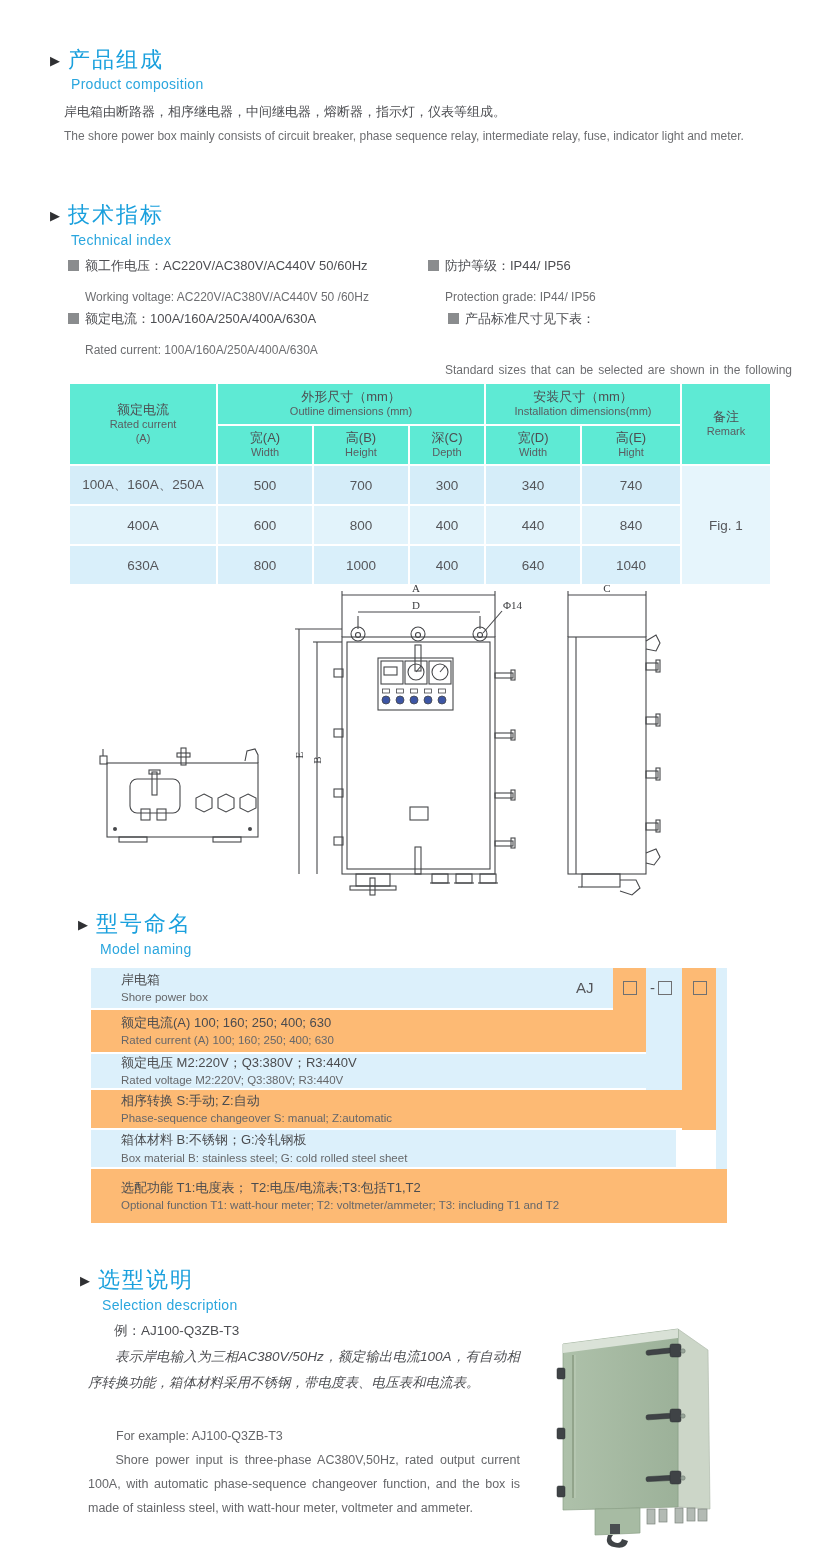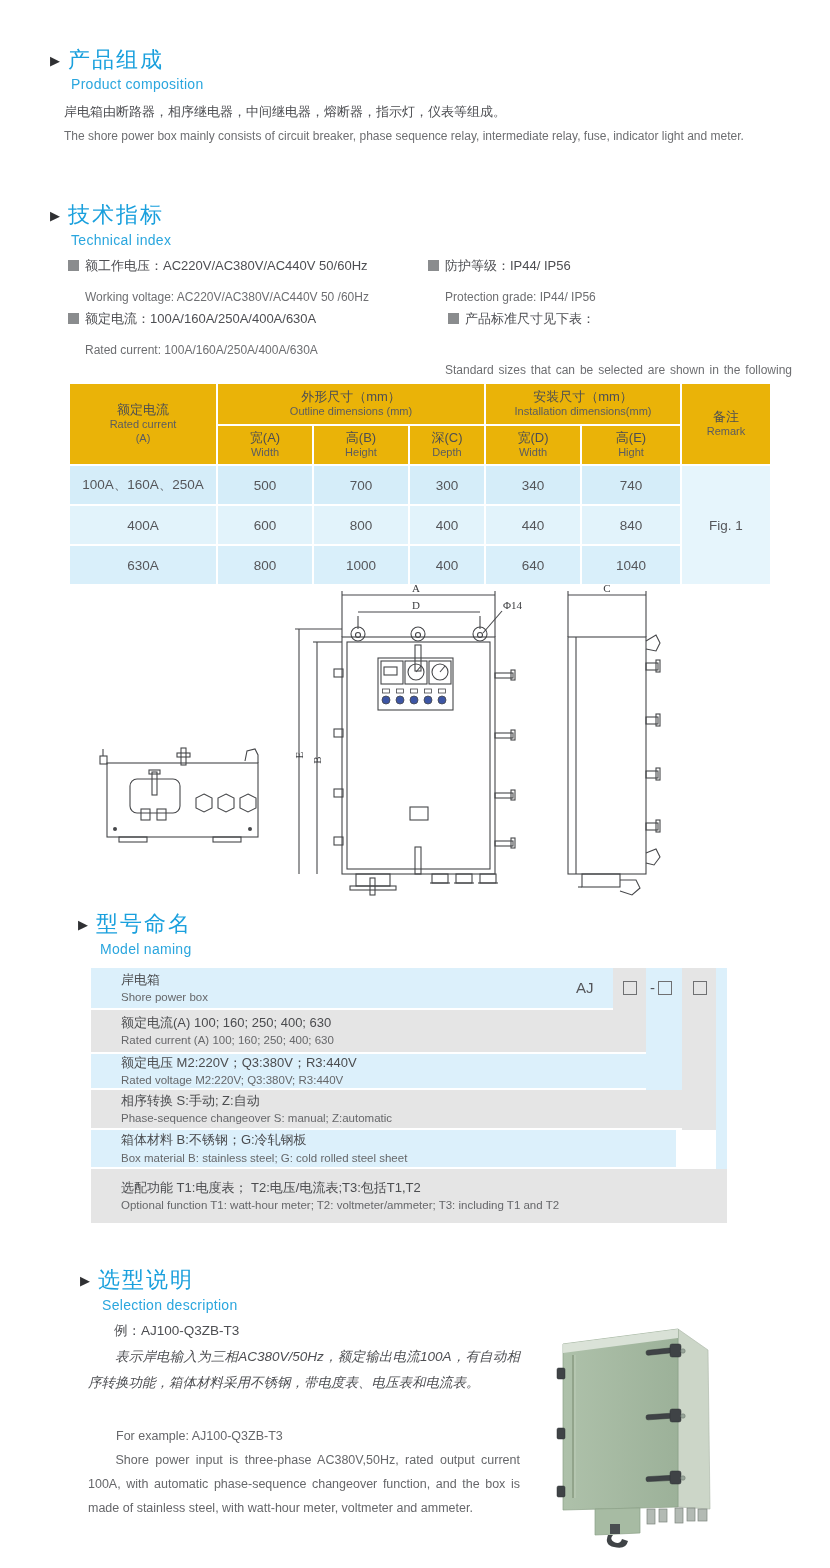--- a/index.html
+++ b/index.html
@@ -13,32 +13,32 @@
   .title-en{font-size:14px;color:#2aa6de;letter-spacing:.3px;}
   
   .bullet{display:flex;align-items:flex-start;}
   .sq{width:11px;height:11px;background:#8a8c8e;margin:3px 6px 0 0;flex:0 0 auto;}
   .b-cn{font-size:13px;color:#4d4e52;}
   .b-en{font-size:12px;color:#6d6e71;margin-left:17px;margin-top:7px;}
   .just{text-align:justify;}
   
   table.dims{border-collapse:separate;border-spacing:2px;table-layout:fixed;}
   table.dims td,table.dims th{padding:0;text-align:center;vertical-align:middle;font-weight:normal;}
-  .th{background:#eab308;}
+  .th{background:#5eead4;}
   .cn13{font-size:13px;color:#4d4e52;line-height:1.25;}
   .en11{font-size:11px;color:#5b5c60;line-height:1.25;}
   .cell13{font-size:13.5px;color:#55565a;}
   .rowA{background:#d5edf9;}
   .rowB{background:#e2f3fb;}
   .rowC{background:#d9effa;}
   .remark-bg{background:#e6f5fc;}
   
   .nm-row{position:absolute;display:flex;flex-direction:column;justify-content:center;padding-left:30px;box-sizing:border-box;}
   .nm-blue{background:#dcf0fb;}
-  .nm-gray{background:#e5e5e5;}
+  .nm-gray{background:#fdba74;}
   .nm-cn{font-size:13px;color:#4b4c4f;line-height:1.45;}
   .nm-en{font-size:11.5px;color:#66676a;line-height:1.4;}
   .code-box{display:inline-block;width:12px;height:12px;border:1.5px solid #6f7072;background:transparent;}
   .code-txt{font-size:15px;color:#55565a;}
   
   .sel-cn{font-size:13.5px;color:#4d4e52;line-height:1.95;width:432px;}
   .sel-en{font-size:12.5px;color:#66676a;line-height:1.9;width:432px;}
   svg{display:block;}
 </style>
 </head>

